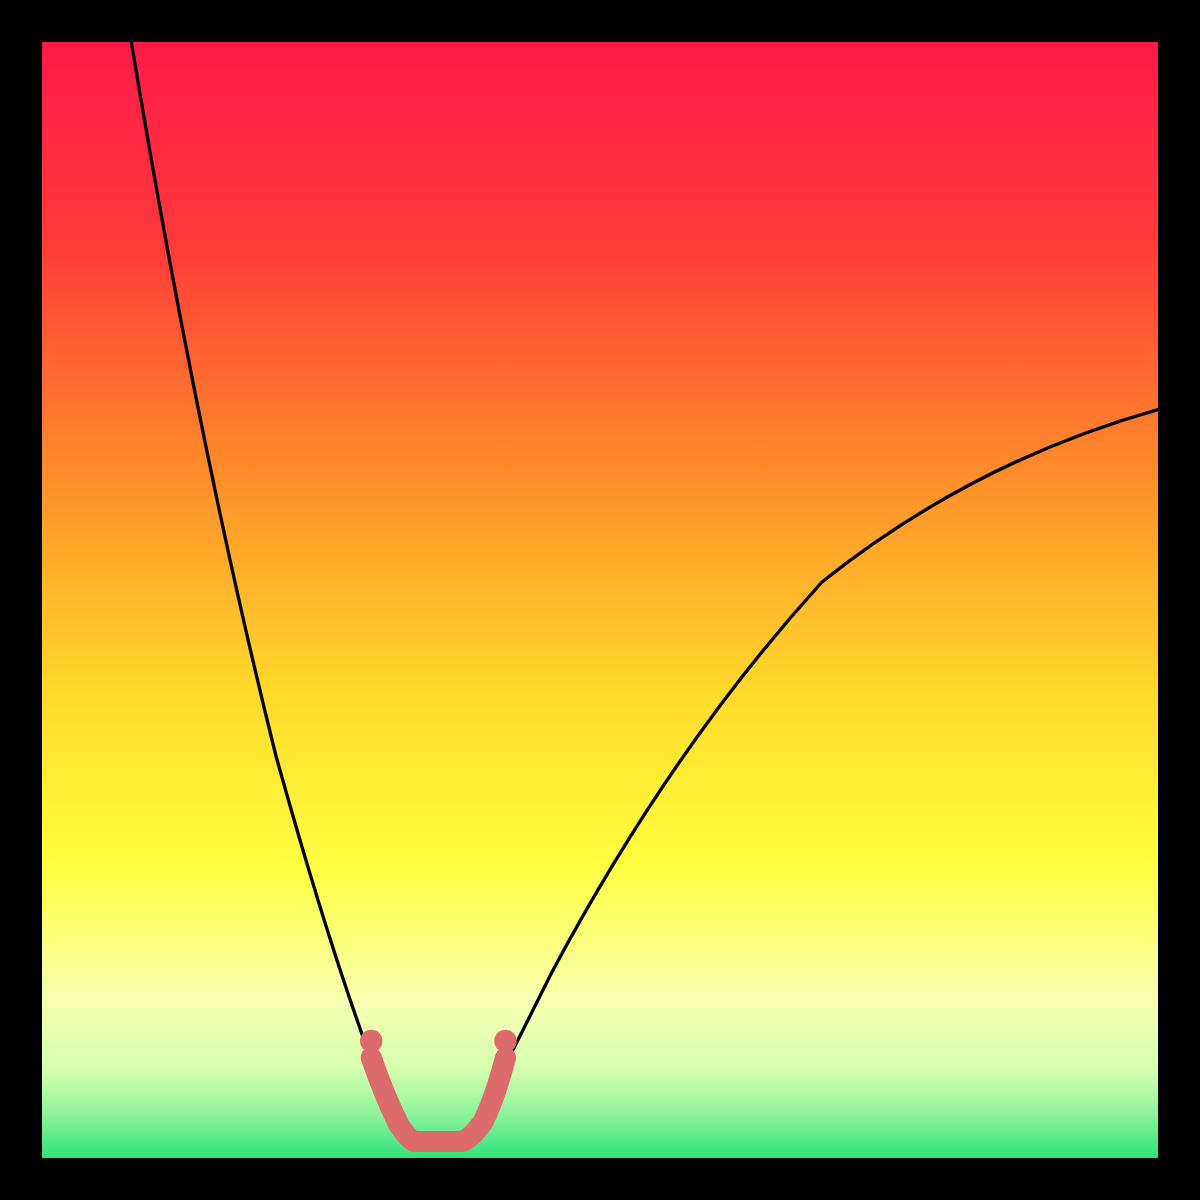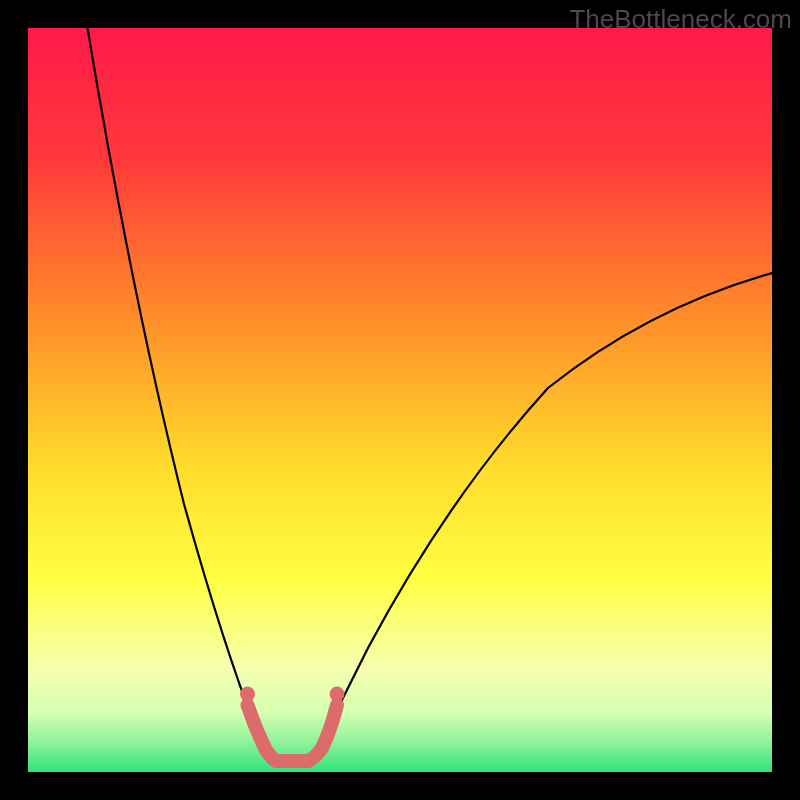--- a/index.html
+++ b/index.html
@@ -34,21 +34,20 @@
     width: 744px;
     height: 744px;
     display: block;
     z-index: 10;
   }
 </style>
 </head>
 <body>
 
 <div class="frame">
-  <div class="watermark">TheBottleneck.com</div>
 
   <svg class="plot" viewBox="0 0 744 744" preserveAspectRatio="none">
     <defs>
       <linearGradient id="bg-grad" x1="0" y1="0" x2="0" y2="1">
         <stop offset="0%" stop-color="#ff1a4a"></stop>
         <stop offset="18%" stop-color="#ff3a3a"></stop>
         <stop offset="38%" stop-color="#ff8a2a"></stop>
         <stop offset="58%" stop-color="#ffd92a"></stop>
         <stop offset="74%" stop-color="#ffff40"></stop>
         <stop offset="86%" stop-color="#f6ffb0"></stop>

